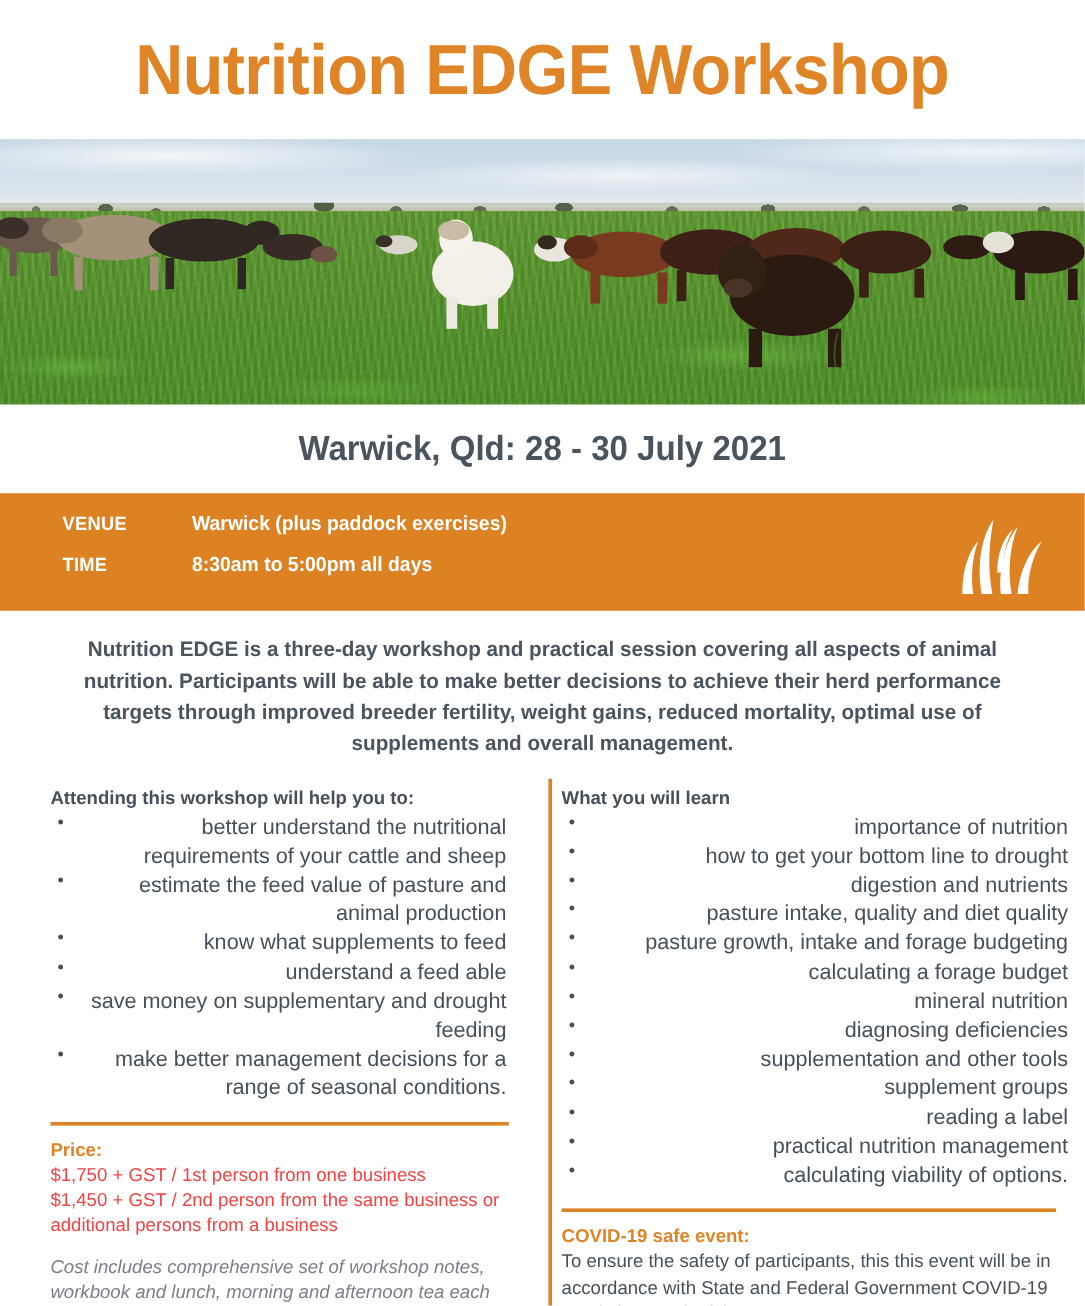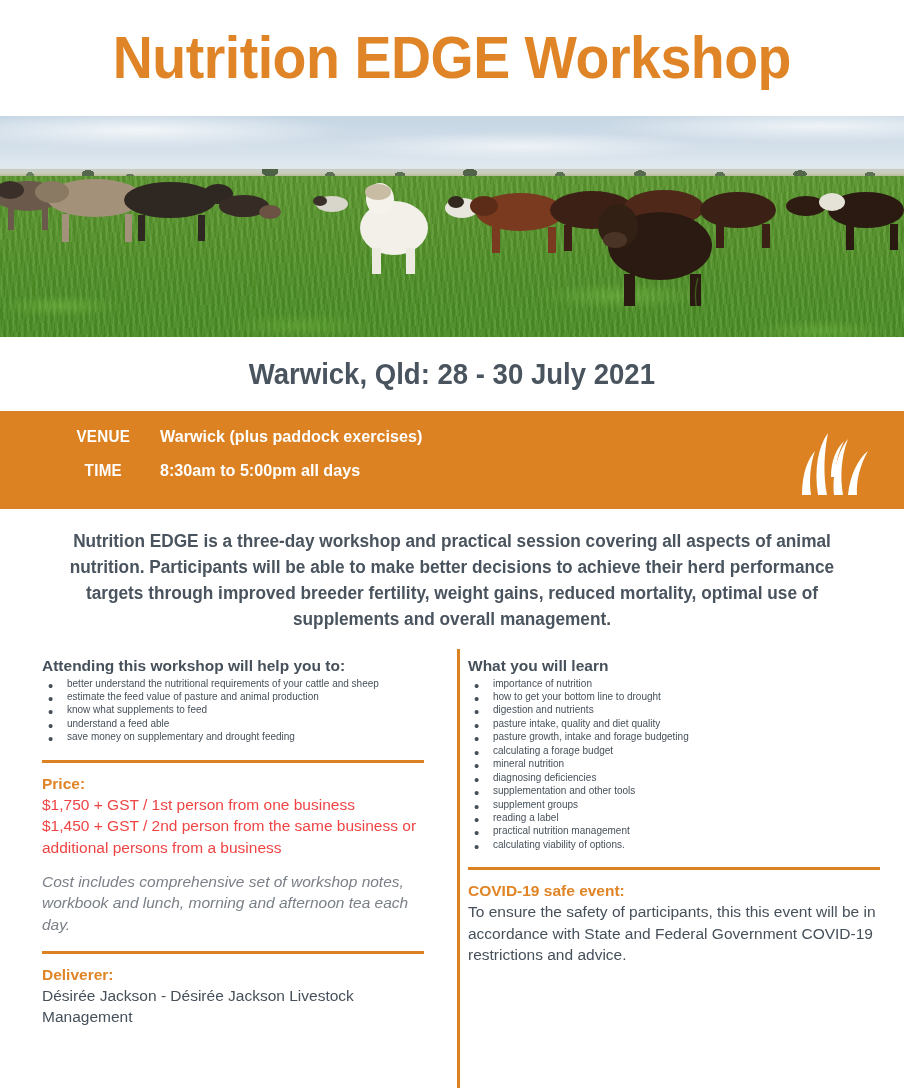--- a/index.html
+++ b/index.html
@@ -119,21 +119,20 @@
 
   
   .band {
     position: relative;
     height: 98px;
     background: #dd8222;
     color: #ffffff;
   }
   .band-rows {
     padding: 16px 0 0 52px;
-    text-align: center;
   }
   .band-row {
     display: flex;
     align-items: baseline;
     height: 34px;
   }
   .band-label {
     width: 108px;
     font-size: 16px;
     font-weight: bold;
@@ -197,24 +196,25 @@
     margin: 0 0 2px 0;
   }
   ul.bullets {
     list-style: none;
     margin: 0;
     padding: 0;
   }
   ul.bullets li {
     position: relative;
     padding-left: 25px;
-    font-size: 10px;
+    font-size: 18px;
     line-height: 1.345;
     color: #46505a;
     margin-bottom: 0px;
+    text-align: right;
   }
   ul.bullets li::before {
     content: "\2022";
     position: absolute;
     left: 6px;
     top: -1px;
     font-size: 15px;
     color: #46505a;
   }
 
@@ -365,20 +365,21 @@
     <div class="col-divider"></div>
 
     <div class="col-left">
       <div class="sec-head">Attending this workshop will help you to:</div>
       <ul class="bullets">
         <li>better understand the nutritional requirements of your cattle and sheep</li>
         <li>estimate the feed value of pasture and animal production</li>
         <li>know what supplements to feed</li>
         <li>understand a feed able</li>
         <li>save money on supplementary and drought feeding</li>
+        <li>make better management decisions for a range of seasonal conditions.</li>
       </ul>
 
       <hr class="hr-orange left">
 
       <div class="label-orange">Price:</div>
       <div class="price-lines">$1,750 + GST / 1st person from one business</div>
       <div class="price-lines">$1,450 + GST / 2nd person from the same business or additional persons from a business</div>
       <div class="cost-note">Cost includes comprehensive set of workshop notes, workbook and lunch, morning and afternoon tea each day.</div>
 
       <hr class="hr-orange left">

